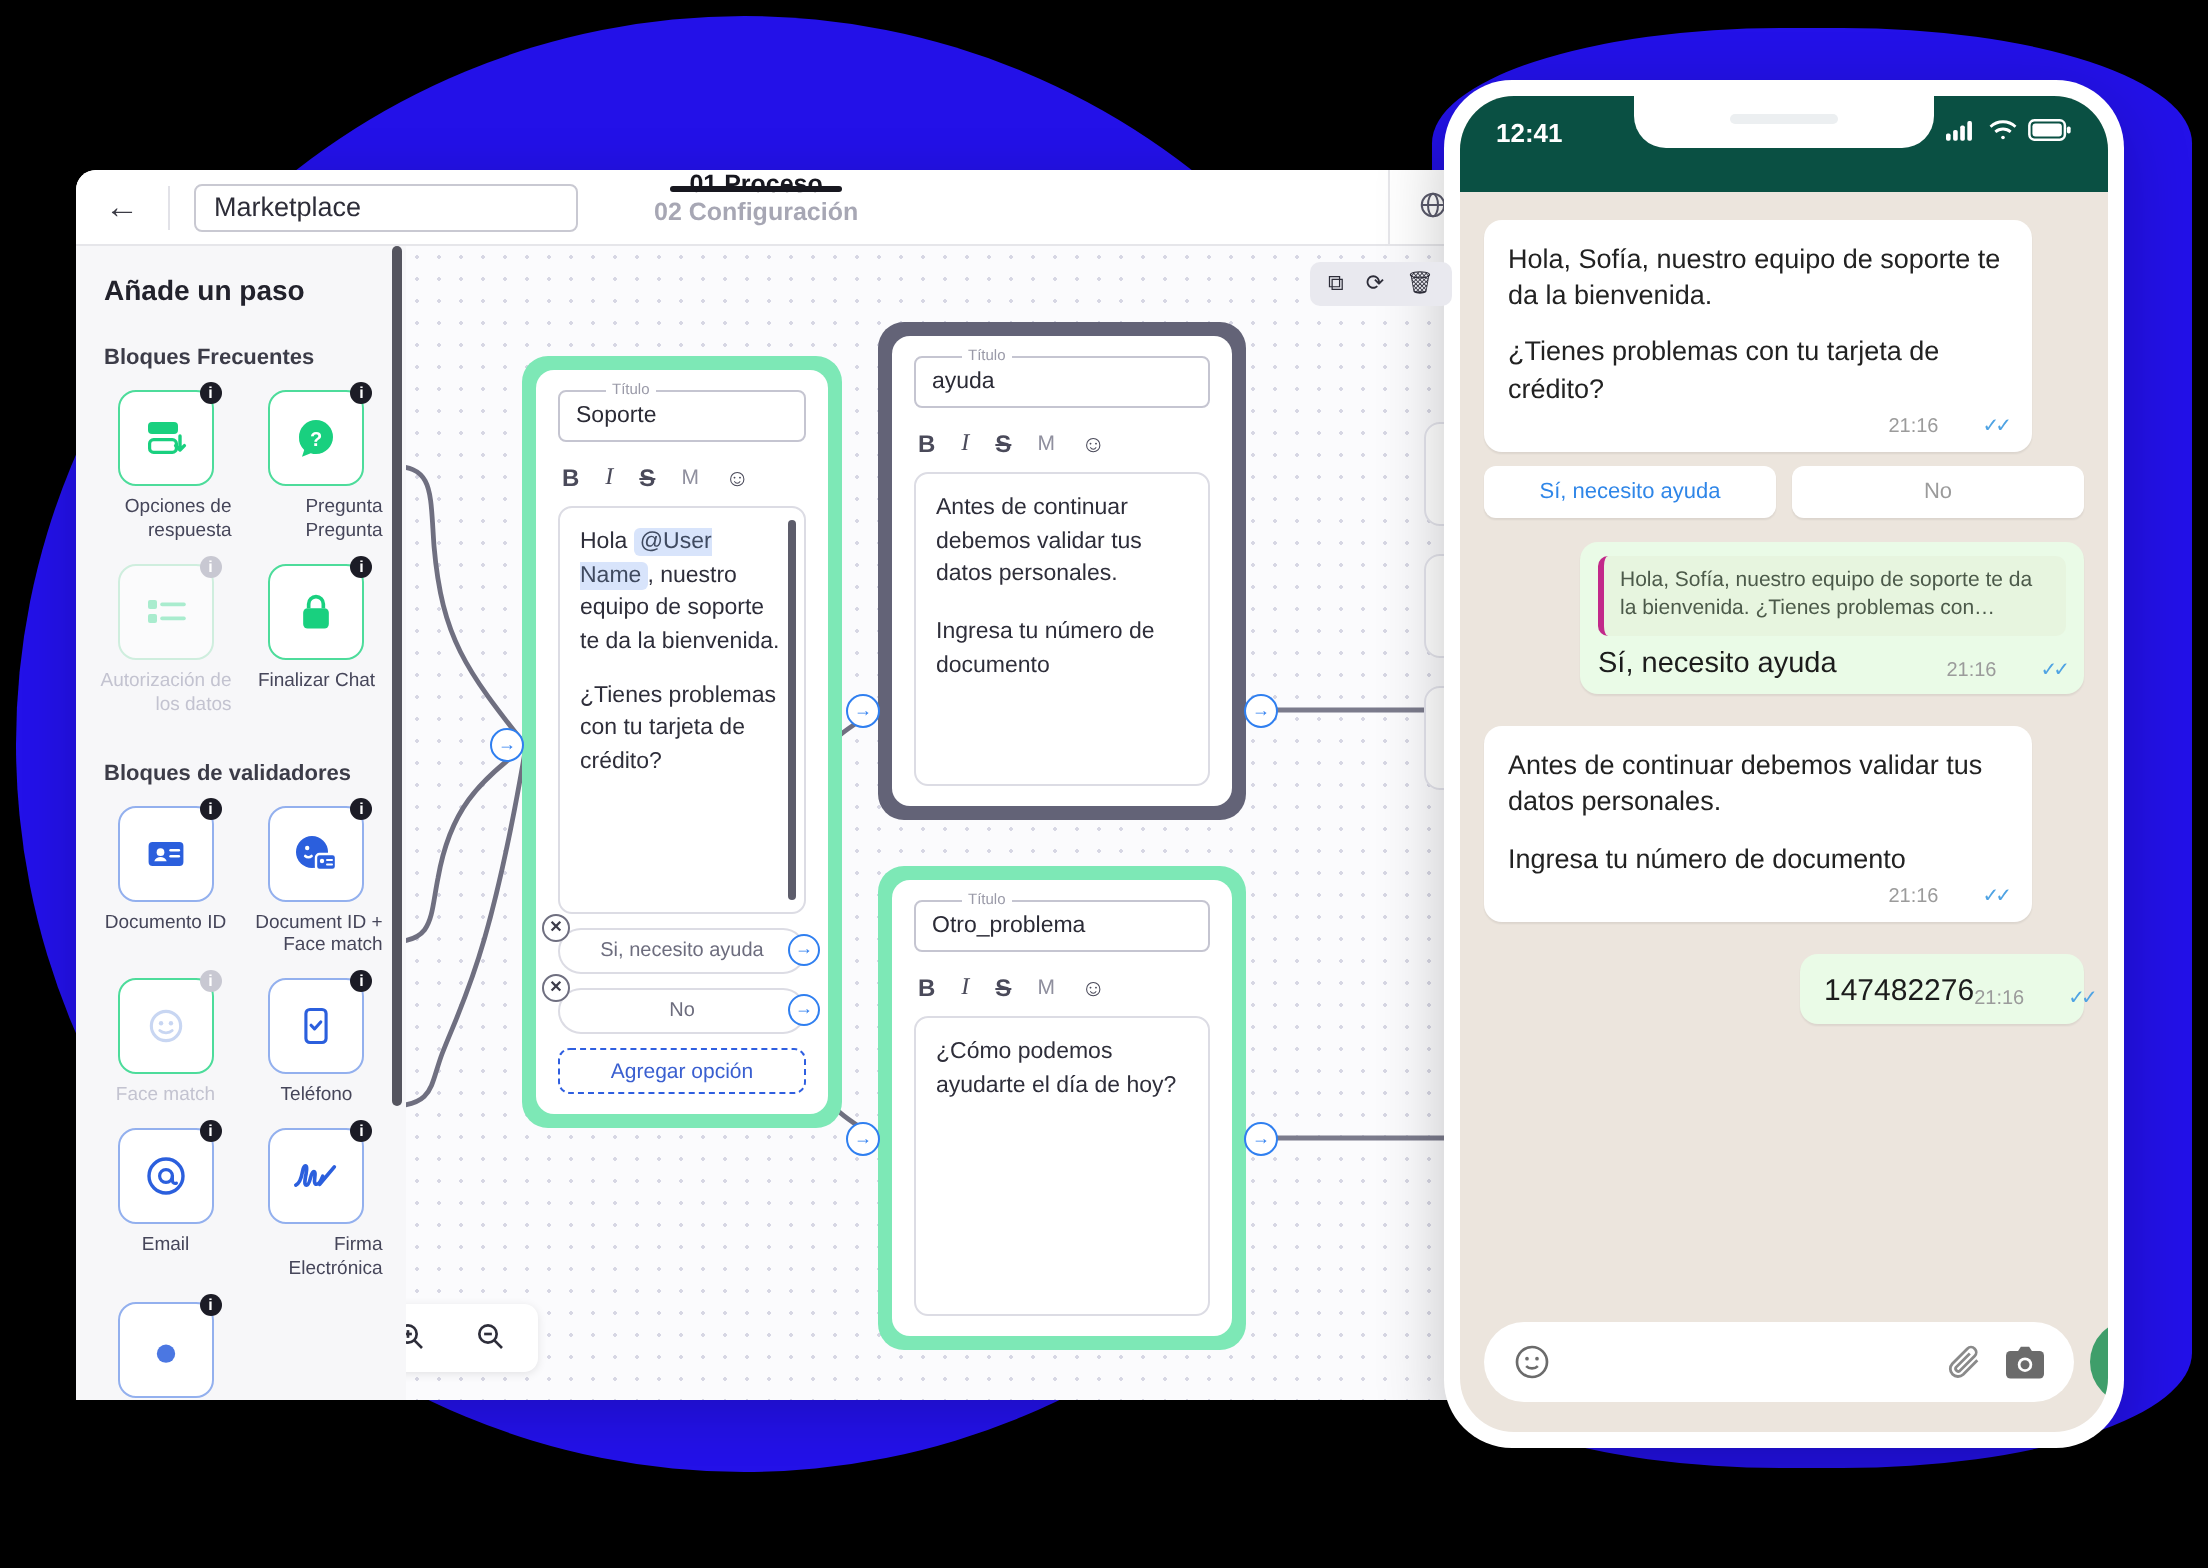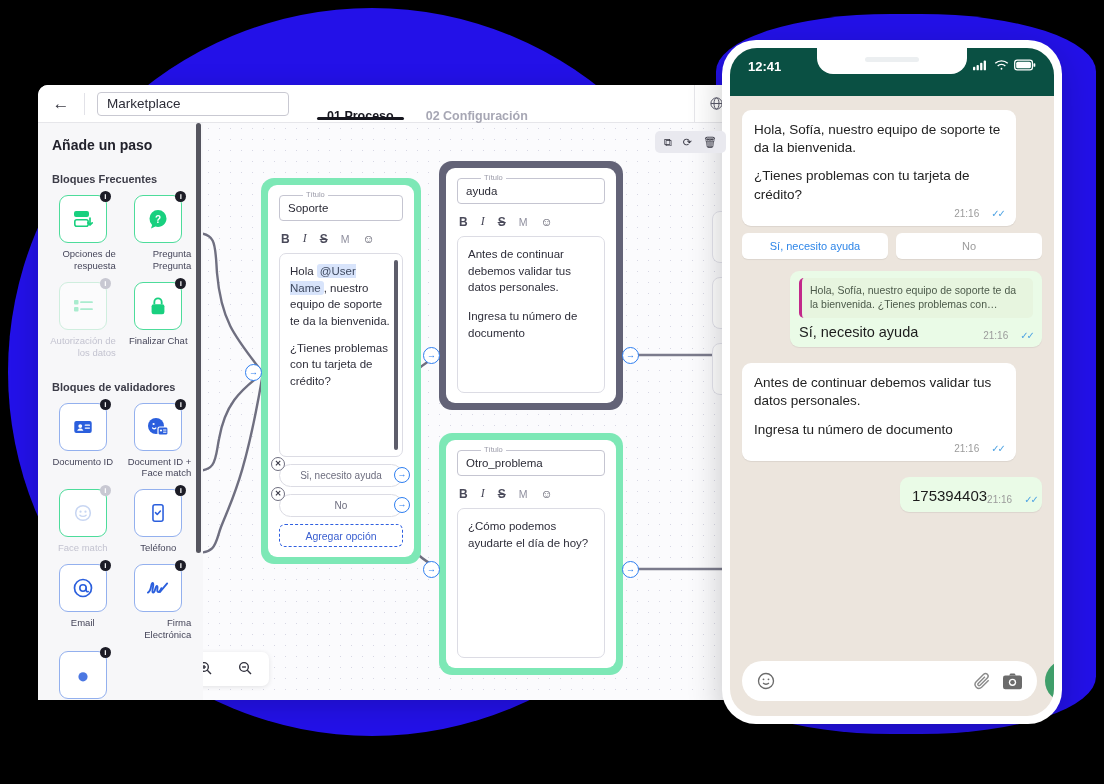--- a/index.html
+++ b/index.html
@@ -63,21 +63,21 @@
   .name-field {
     margin-left: 12px;
     width: 192px; height: 24px;
     border: 1px solid #c9c9d2;
     border-radius: 4px;
     display: flex; align-items: center;
     padding: 0 9px;
     font-size: 13.5px; color: #2d2d38;
     background: #fff;
   }
-  .tabs { display: flex; margin-left: 22px; height: 38px; align-items: flex-end; }
+  .tabs { display: flex; margin-left: 22px; height: 38px; align-items: center; flex-direction: column; }
   .tab {
     display: flex; align-items: center;
     padding: 0 16px;
     font-size: 12.5px; font-weight: bold;
     color: #a7a7b4;
     cursor: pointer;
     position: relative;
   }
   .tab.active { color: #17171f; }
   .tab.active::after {
@@ -311,21 +311,21 @@
     padding: 11px 12px 6px 12px;
     font-size: 13.5px; color: #222; line-height: 1.35;
     box-shadow: 0 1px 1px rgba(0,0,0,.07);
     position: relative;
   }
   .bub.out { background: #eafbe7; margin-left: auto; }
   .bub p { margin-bottom: 10px; }
   .bub p:last-of-type { margin-bottom: 0; }
   .meta {
     display: flex; align-items: center; justify-content: flex-end;
-    gap: 12px; font-size: 10px; color: #9b9b9b; margin-top: 3px;
+    gap: 22px; font-size: 10px; color: #9b9b9b; margin-top: 3px;
   }
   .tick { color: #4fa3e3; font-size: 10px; letter-spacing: -2px; }
   .qr-btns { display: flex; gap: 8px; margin-top: 7px; }
   .qr-btn {
     flex: 1; background: #fff; border-radius: 6px;
     height: 26px; display: flex; align-items: center; justify-content: center;
     font-size: 11px; cursor: pointer;
     box-shadow: 0 1px 1px rgba(0,0,0,.07);
   }
   .qr-btn.blue { color: #2f86e8; }
@@ -717,21 +717,21 @@
         <div class="bub" style="margin-top:16px; margin-right:26px;">
           <p>Antes de continuar debemos validar tus datos personales.</p>
           <p>Ingresa tu número de documento</p>
           <div class="meta">
             <span>21:16</span>
             <span class="tick">✓✓</span>
           </div>
         </div>
 
         <div class="bub out" style="margin-top:16px; width:142px; padding:9px 10px 5px 12px; display:flex; align-items:flex-end; justify-content:space-between;">
-          <span style="font-size:15px; color:#1c1c1c;">175394403</span>
+          <span style="font-size:15px; color:#1c1c1c;">147482276</span>
           <span class="meta" style="margin:0;">
             <span>21:16</span>
             <span class="tick">✓✓</span>
           </span>
         </div>
       </div>
 
       <div class="composer">
         <div class="inputpill">
           <svg width="20" height="20" viewBox="0 0 24 24" fill="none" stroke="#6b6b6b" stroke-width="1.6">

